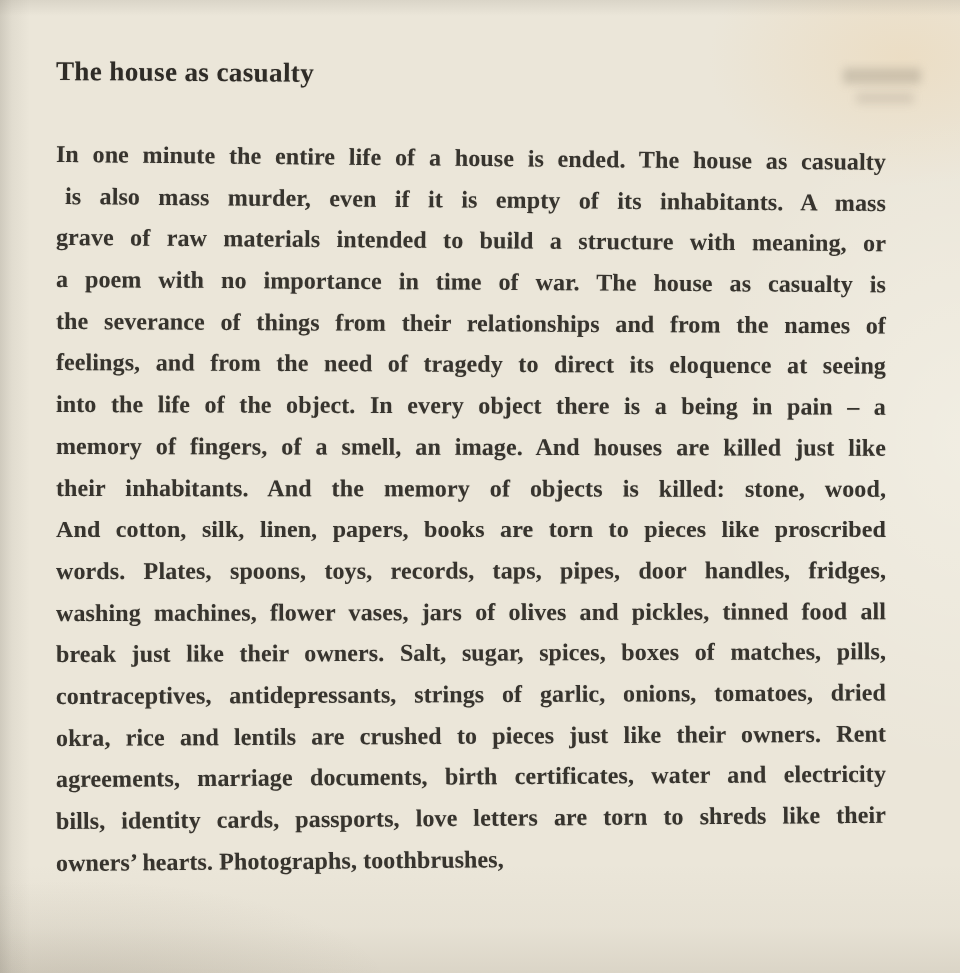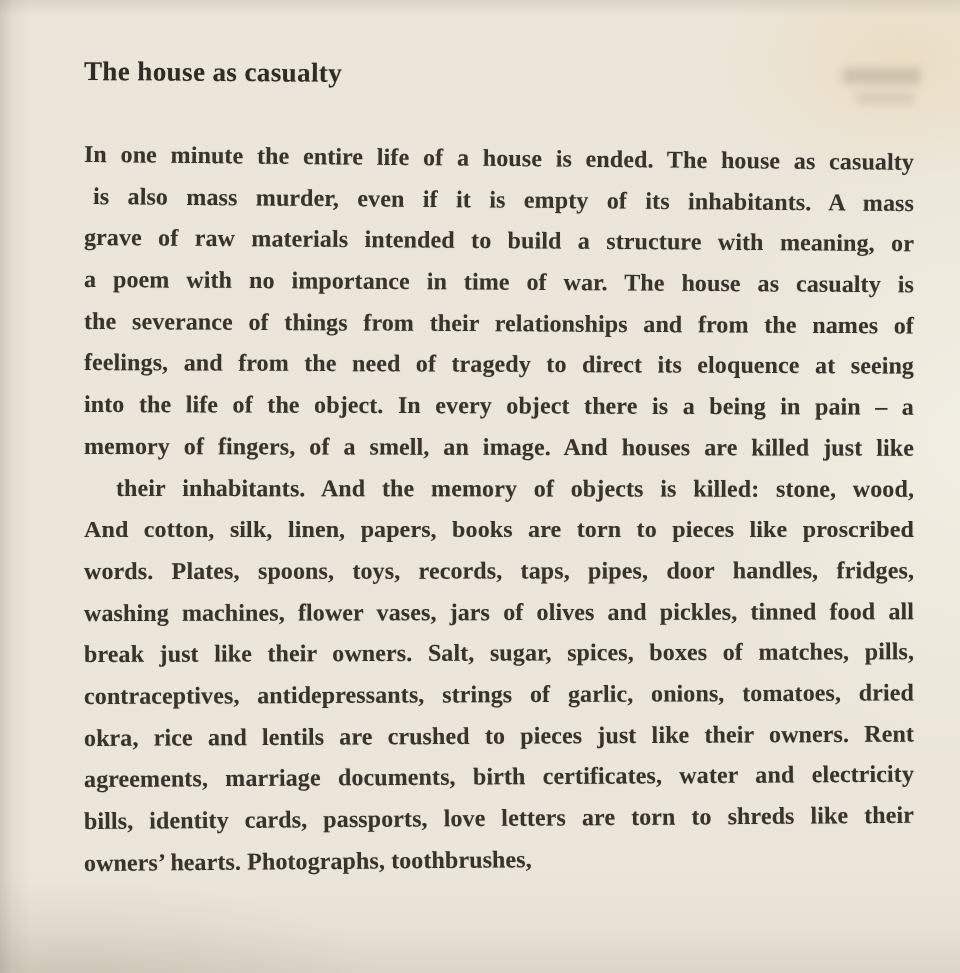--- a/index.html
+++ b/index.html
@@ -24,21 +24,21 @@
       radial-gradient(340px 420px at 101% 45%, rgba(255,255,248,0.30), rgba(255,255,248,0.0) 80%),
       
       linear-gradient(0deg, rgba(120,108,88,0.14) 0px, rgba(120,108,88,0.04) 46px, rgba(120,108,88,0.0) 110px),
       
       radial-gradient(420px 150px at 8% 102%, rgba(100,90,72,0.14), rgba(100,90,72,0.0) 75%);
     font-family: "Liberation Serif", "DejaVu Serif", serif;
     color: #37342e;
   }
   .content {
     position: absolute;
-    left: 84px;
+    left: 56px;
     top: 56px;
     width: 830px;
   }
   .page-title {
     font-size: 27px;
     font-weight: 700;
     letter-spacing: 0.4px;
     color: #2f2c27;
     transform: rotate(0.4deg);
     transform-origin: left center;
@@ -65,21 +65,21 @@
   }
   
   .body-text .line:nth-child(1)  { transform: rotate(0.55deg); }
   .body-text .line:nth-child(2)  { transform: rotate(0.49deg); padding-left: 9px; }
   .body-text .line:nth-child(3)  { transform: rotate(0.43deg); }
   .body-text .line:nth-child(4)  { transform: rotate(0.37deg); }
   .body-text .line:nth-child(5)  { transform: rotate(0.31deg); }
   .body-text .line:nth-child(6)  { transform: rotate(0.25deg); }
   .body-text .line:nth-child(7)  { transform: rotate(0.19deg); }
   .body-text .line:nth-child(8)  { transform: rotate(0.12deg); }
-  .body-text .line:nth-child(9)  { transform: rotate(0.06deg); margin-left: 32px; }
+  .body-text .line:nth-child(9)  { transform: rotate(0.06deg); }
   .body-text .line:nth-child(10) { transform: rotate(0deg); }
   .body-text .line:nth-child(11) { transform: rotate(-0.06deg); }
   .body-text .line:nth-child(12) { transform: rotate(-0.12deg); }
   .body-text .line:nth-child(13) { transform: rotate(-0.19deg); }
   .body-text .line:nth-child(14) { transform: rotate(-0.25deg); }
   .body-text .line:nth-child(15) { transform: rotate(-0.31deg); }
   .body-text .line:nth-child(16) { transform: rotate(-0.37deg); }
   .body-text .line:nth-child(17) { transform: rotate(-0.43deg); }
   .body-text .line:nth-child(18) { transform: rotate(-0.49deg); }
   .body-text .line:nth-child(19) { transform: rotate(-0.55deg); }

